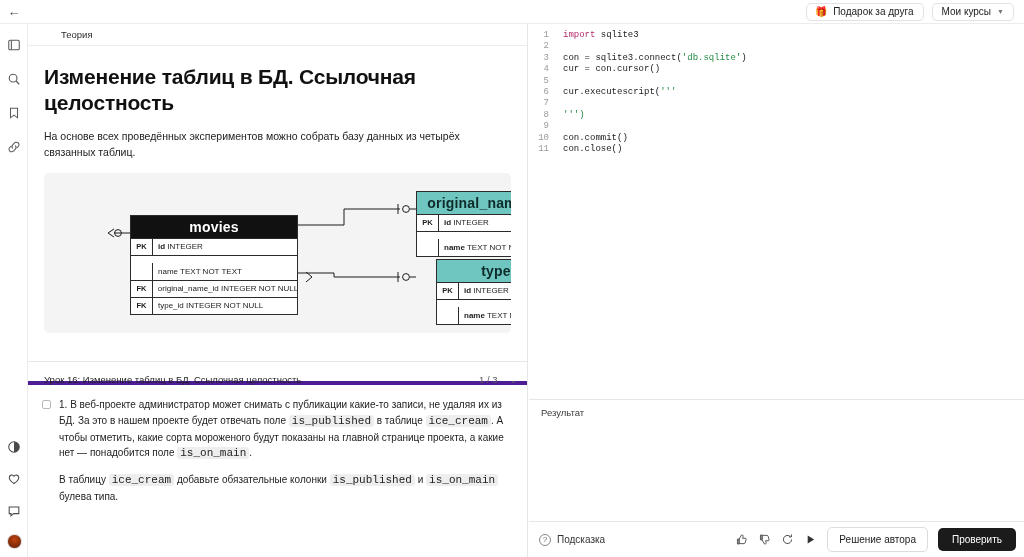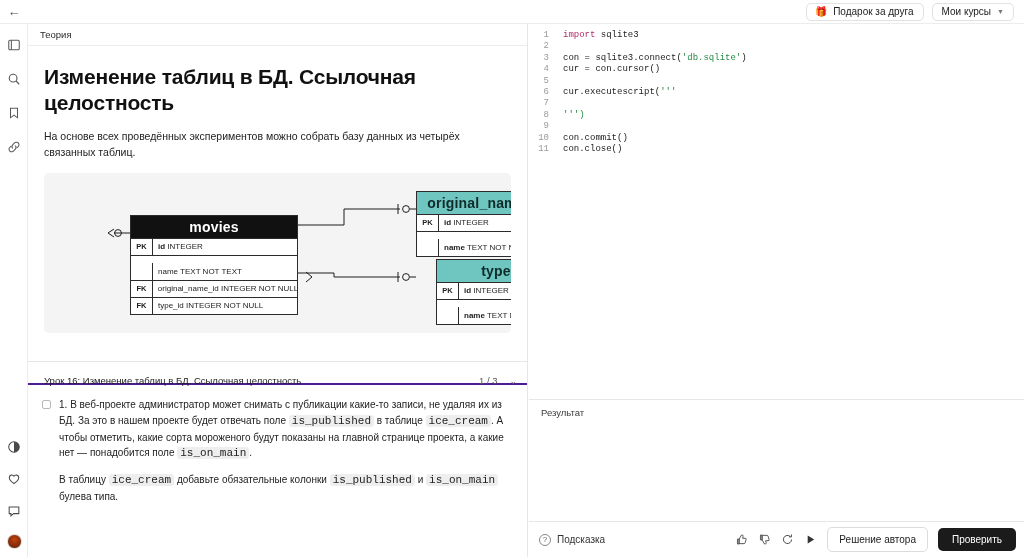--- a/index.html
+++ b/index.html
@@ -63,21 +63,21 @@
   
   .left-pane {
     position: absolute; top: 24px; left: 28px; width: 500px; bottom: 0;
     background: #fff; border-right: 1px solid #e6e6e6;
     display: flex; flex-direction: column;
   }
   .theory-tabbar {
     height: 22px; border-bottom: 1px solid #ececec;
     display: flex; align-items: center; padding-left: 12px;
   }
-  .theory-tab { font-size: 9.5px; color: #2b2b2b; cursor: pointer; }
+  .theory-tab { font-size: 9.5px; color: #2b2b2b; cursor: pointer; margin-left: 21px; }
 
   .theory-scroll {
     flex: 0 0 auto; height: 315px; overflow: hidden; padding: 18px 16px 0 16px;
   }
   .theory-h1 {
     font-size: 21px; line-height: 1.22; font-weight: bold; color: #111;
     margin: 0 0 14px 0; letter-spacing: -0.2px;
   }
   .theory-p { font-size: 10.5px; line-height: 1.5; color: #222; margin: 0 0 12px 0; }
 
@@ -99,21 +99,21 @@
   .ent-key {
     width: 22px; text-align: center; font-weight: bold; font-size: 7.5px;
     border-right: 1px solid #2b2b2b; height: 100%; display: flex; align-items: center; justify-content: center;
   }
   .ent-col { padding-left: 5px; white-space: nowrap; overflow: hidden; text-align: center; }
   .ent-col b { font-weight: bold; }
   .lines { position: absolute; inset: 0; }
 
   
   .lesson-bar {
-    height: 24px; border-top: 1px solid #e6e6e6; border-bottom: 2px solid #4c1d95;
+    height: 24px; border-top: 1px solid #e6e6e6; border-bottom: 4px solid #4c1d95;
     display: flex; align-items: center; padding: 16px 10px 0 16px; gap: 8px;
   }
   .lesson-title { font-size: 9.5px; color: #1d1d1d; }
   .lesson-count { margin-left: auto; font-size: 9.5px; color: #555; }
   .lesson-chev { font-size: 9px; color: #666; cursor: pointer; padding-left: 4px; }
 
   .task-area { padding: 12px 18px 0 14px; font-size: 10px; line-height: 1.55; color: #222; }
   .task-row { display: flex; gap: 8px; }
   .task-check {
     width: 9px; height: 9px; border: 1px solid #b9b9b9; border-radius: 2px; margin-top: 3px; flex: 0 0 auto;

